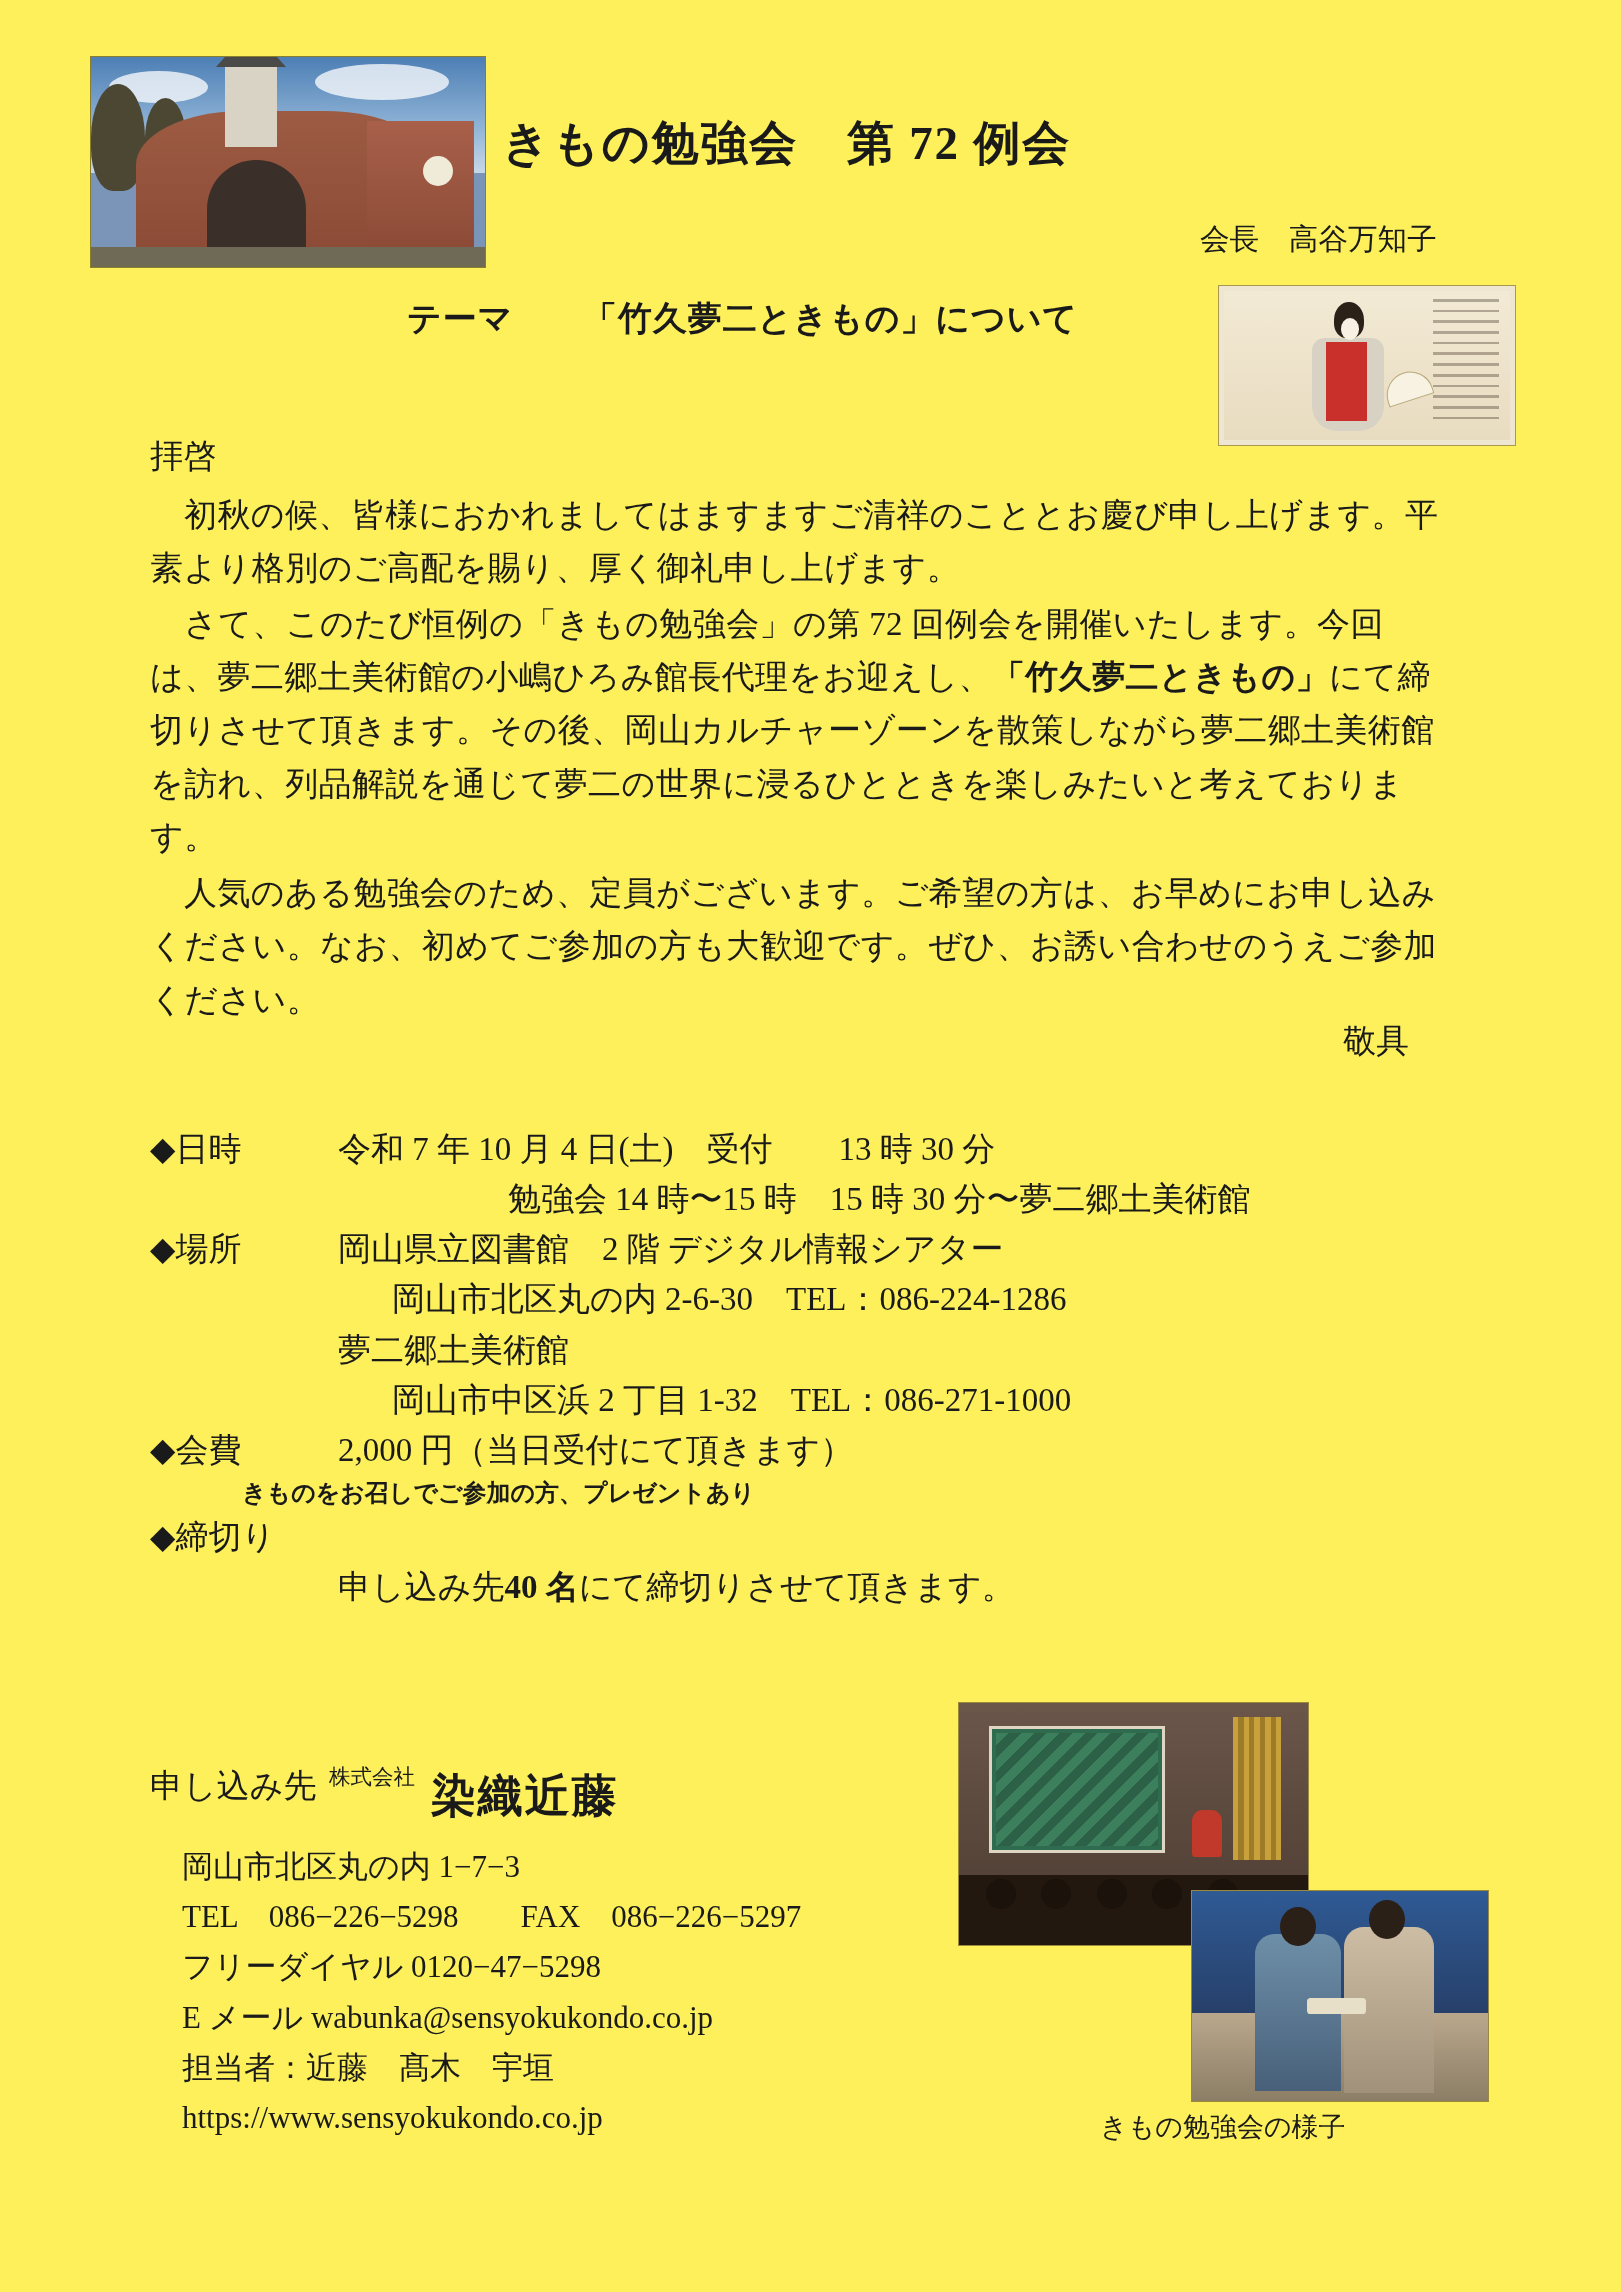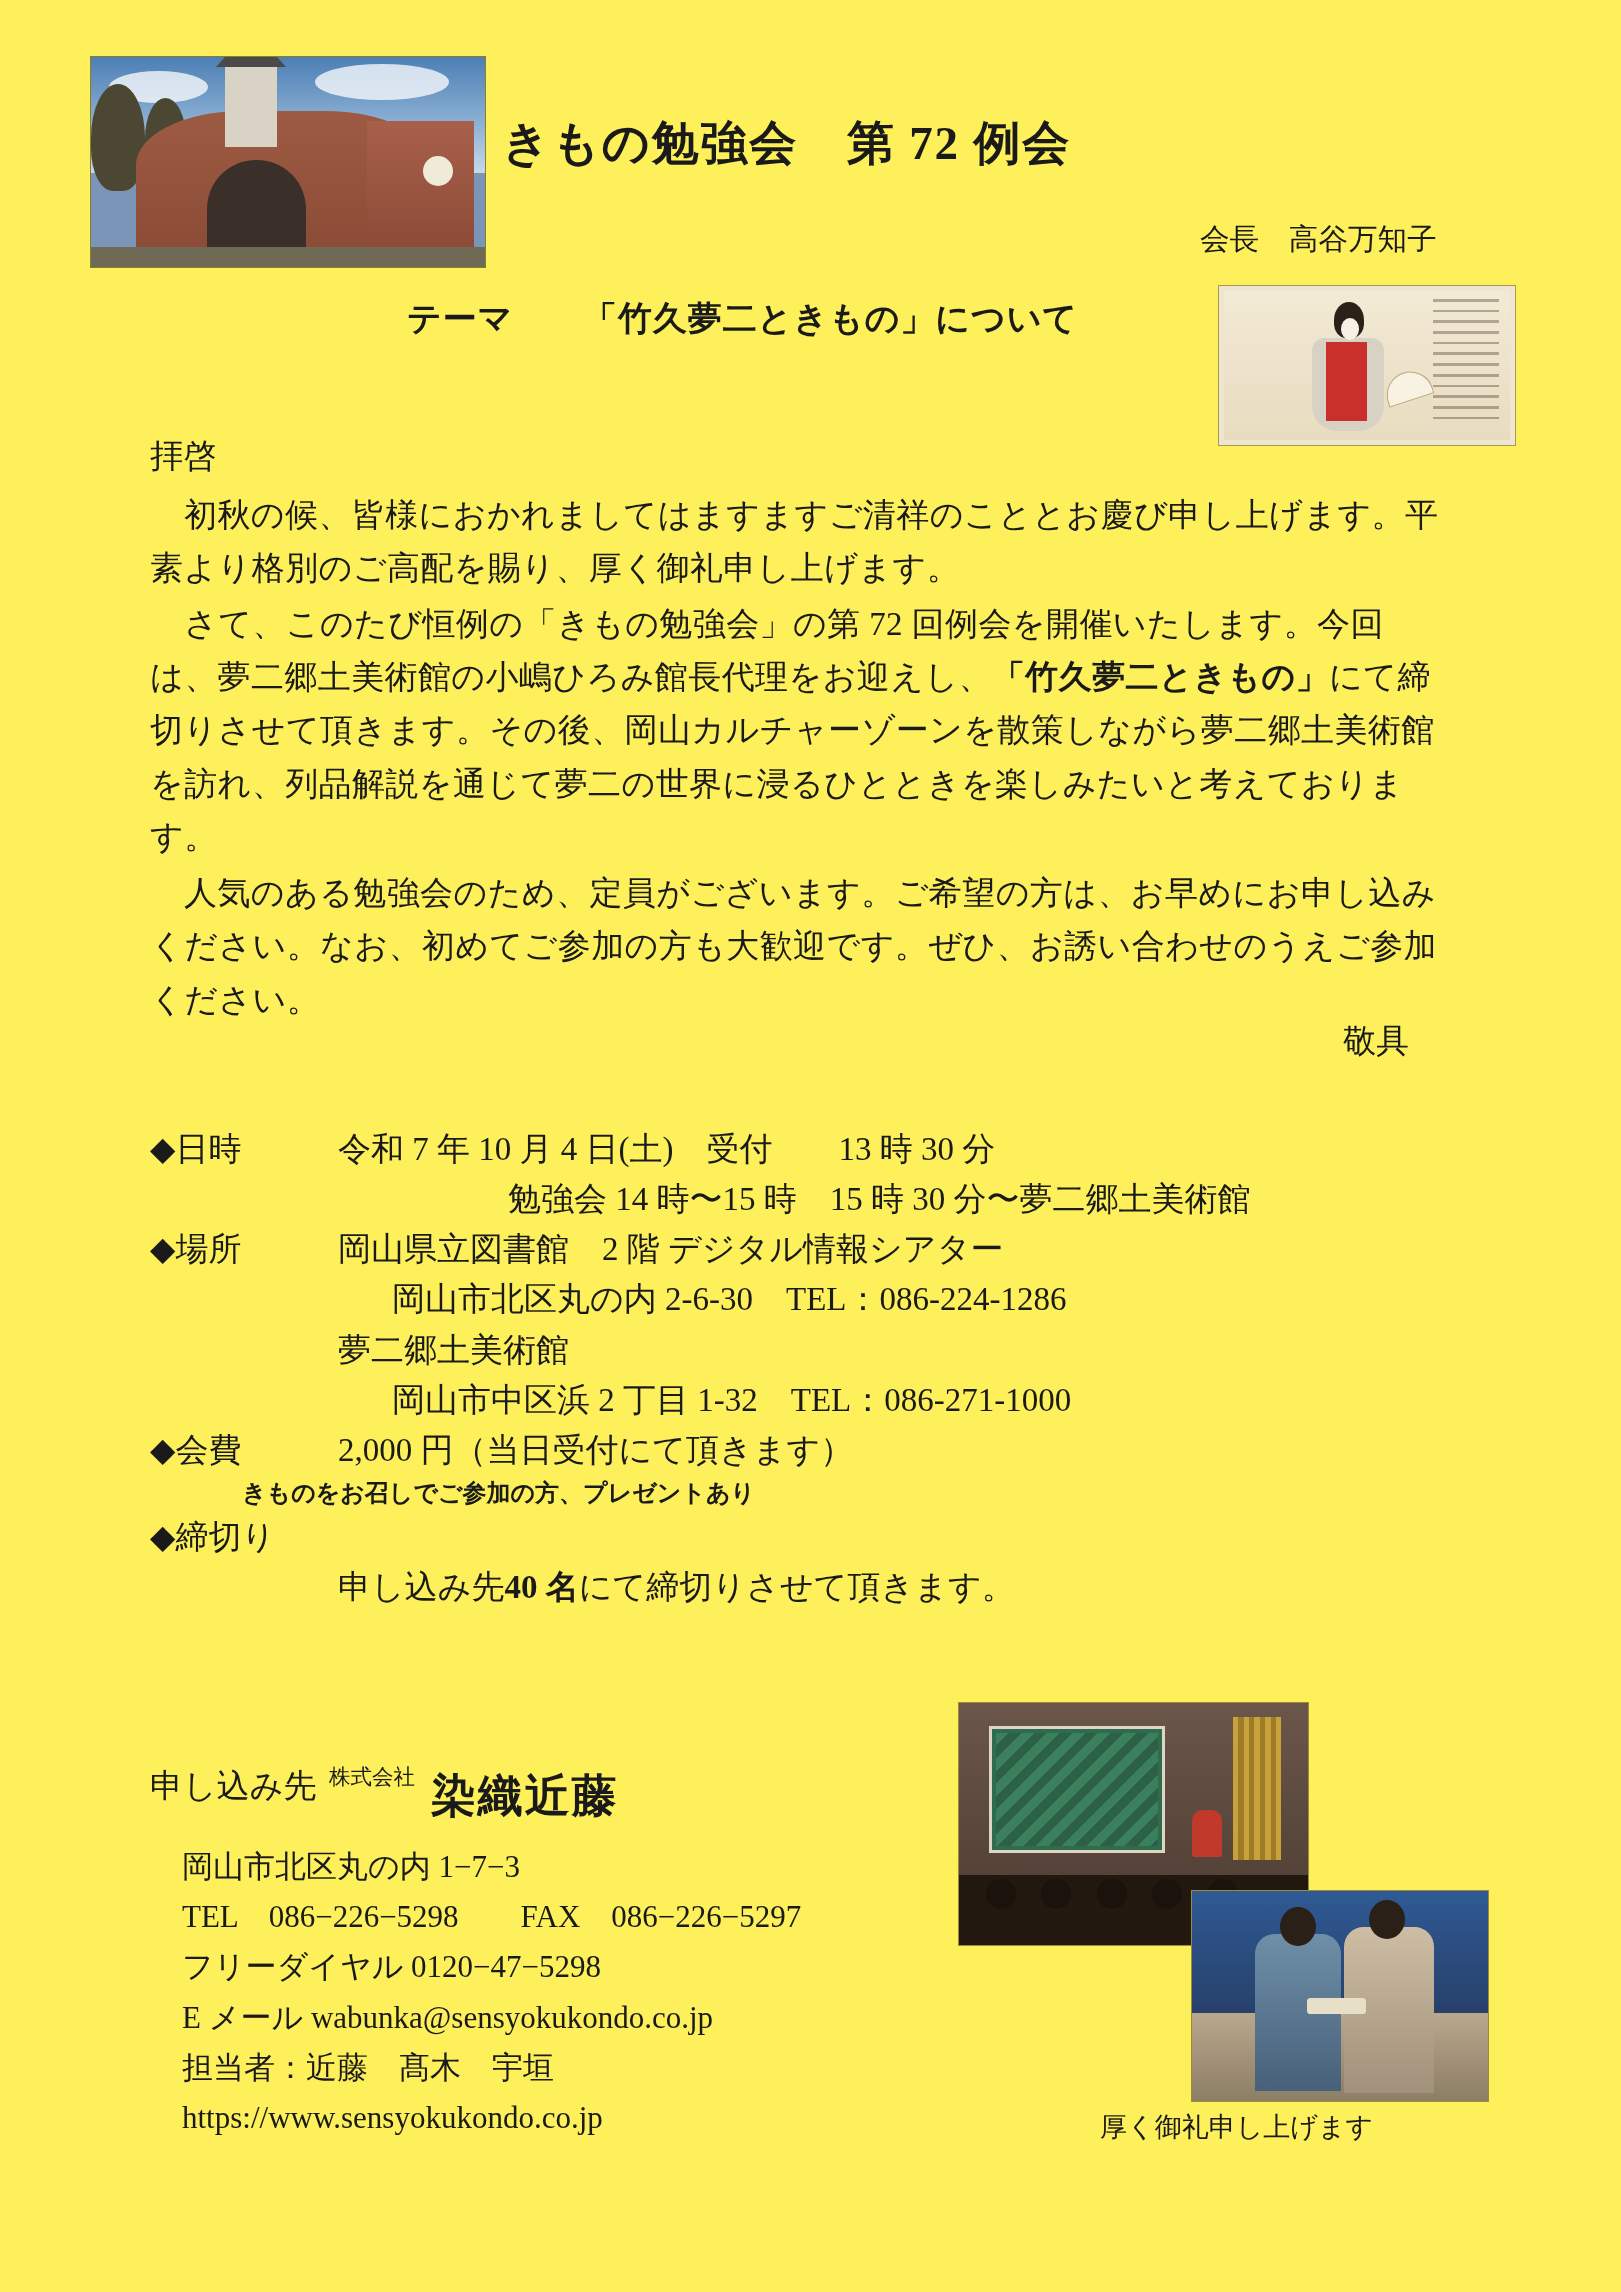--- a/index.html
+++ b/index.html
@@ -404,16 +404,16 @@
   <div class="photo-kimono">
     <div class="pk-bg"></div>
     <div class="pk-floor"></div>
     <div class="pk-person-a"></div>
     <div class="pk-person-b"></div>
     <div class="pk-head" style="left:88px;top:16px;"></div>
     <div class="pk-head" style="left:177px;top:9px;"></div>
     <div class="pk-tray"></div>
   </div>
 
-  <div class="photo-caption">厚く御礼申し上げます</div>
+  <div class="photo-caption">きもの勉強会の様子</div>
 
 </div>
 
 
 </body></html>

